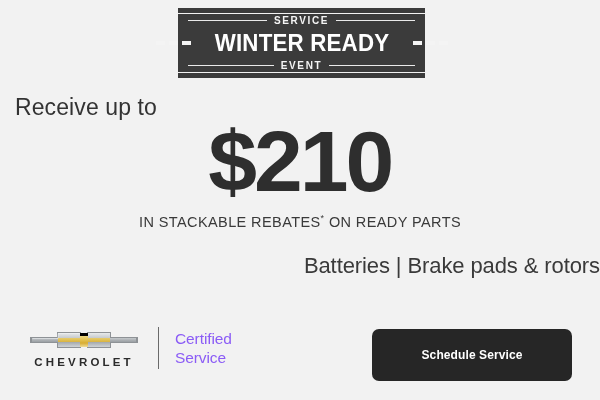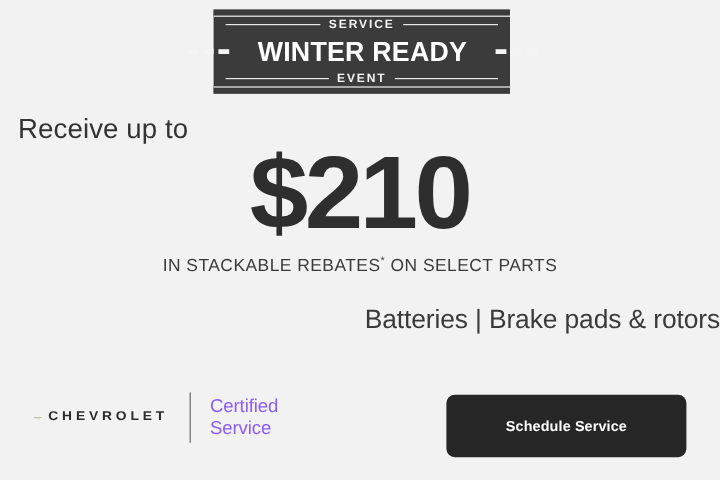--- a/index.html
+++ b/index.html
@@ -177,21 +177,21 @@
     left: 0;
     top: 0;
     display: flex;
     align-items: center;
     height: 52px;
   }
 
   .chev-mark {
     width: 112px;
     display: flex;
-    flex-direction: row;
+    flex-direction: column;
     align-items: center;
     gap: 5px;
   }
   .bowtie-wrap { width: 110px; height: 24px; display:block; }
   .chev-word {
     font-size: 11.5px;
     font-weight: bold;
     letter-spacing: 3.2px;
     color: #2b2b2b;
     line-height: 1;
@@ -272,21 +272,21 @@
     <div class="badge-rule-bar badge-bot-bar"></div>
   </div>
 
   <div class="receive-line">Receive up to</div>
 
   <div class="amount-line">
     <span class="amount-text">$210</span>
   </div>
 
   <div class="rebate-line">
-    <span>IN STACKABLE REBATES</span><sup>*</sup>&nbsp;<span>ON SELECT PARTS</span>
+    <span>IN STACKABLE REBATES</span><sup>*</sup>&nbsp;<span>ON READY PARTS</span>
   </div>
 
   <div class="products">
     <div class="pline">Batteries | Brake pads &amp; rotors</div>
   </div>
 
   <div class="footer">
 
     <div class="brand-lockup">
 

